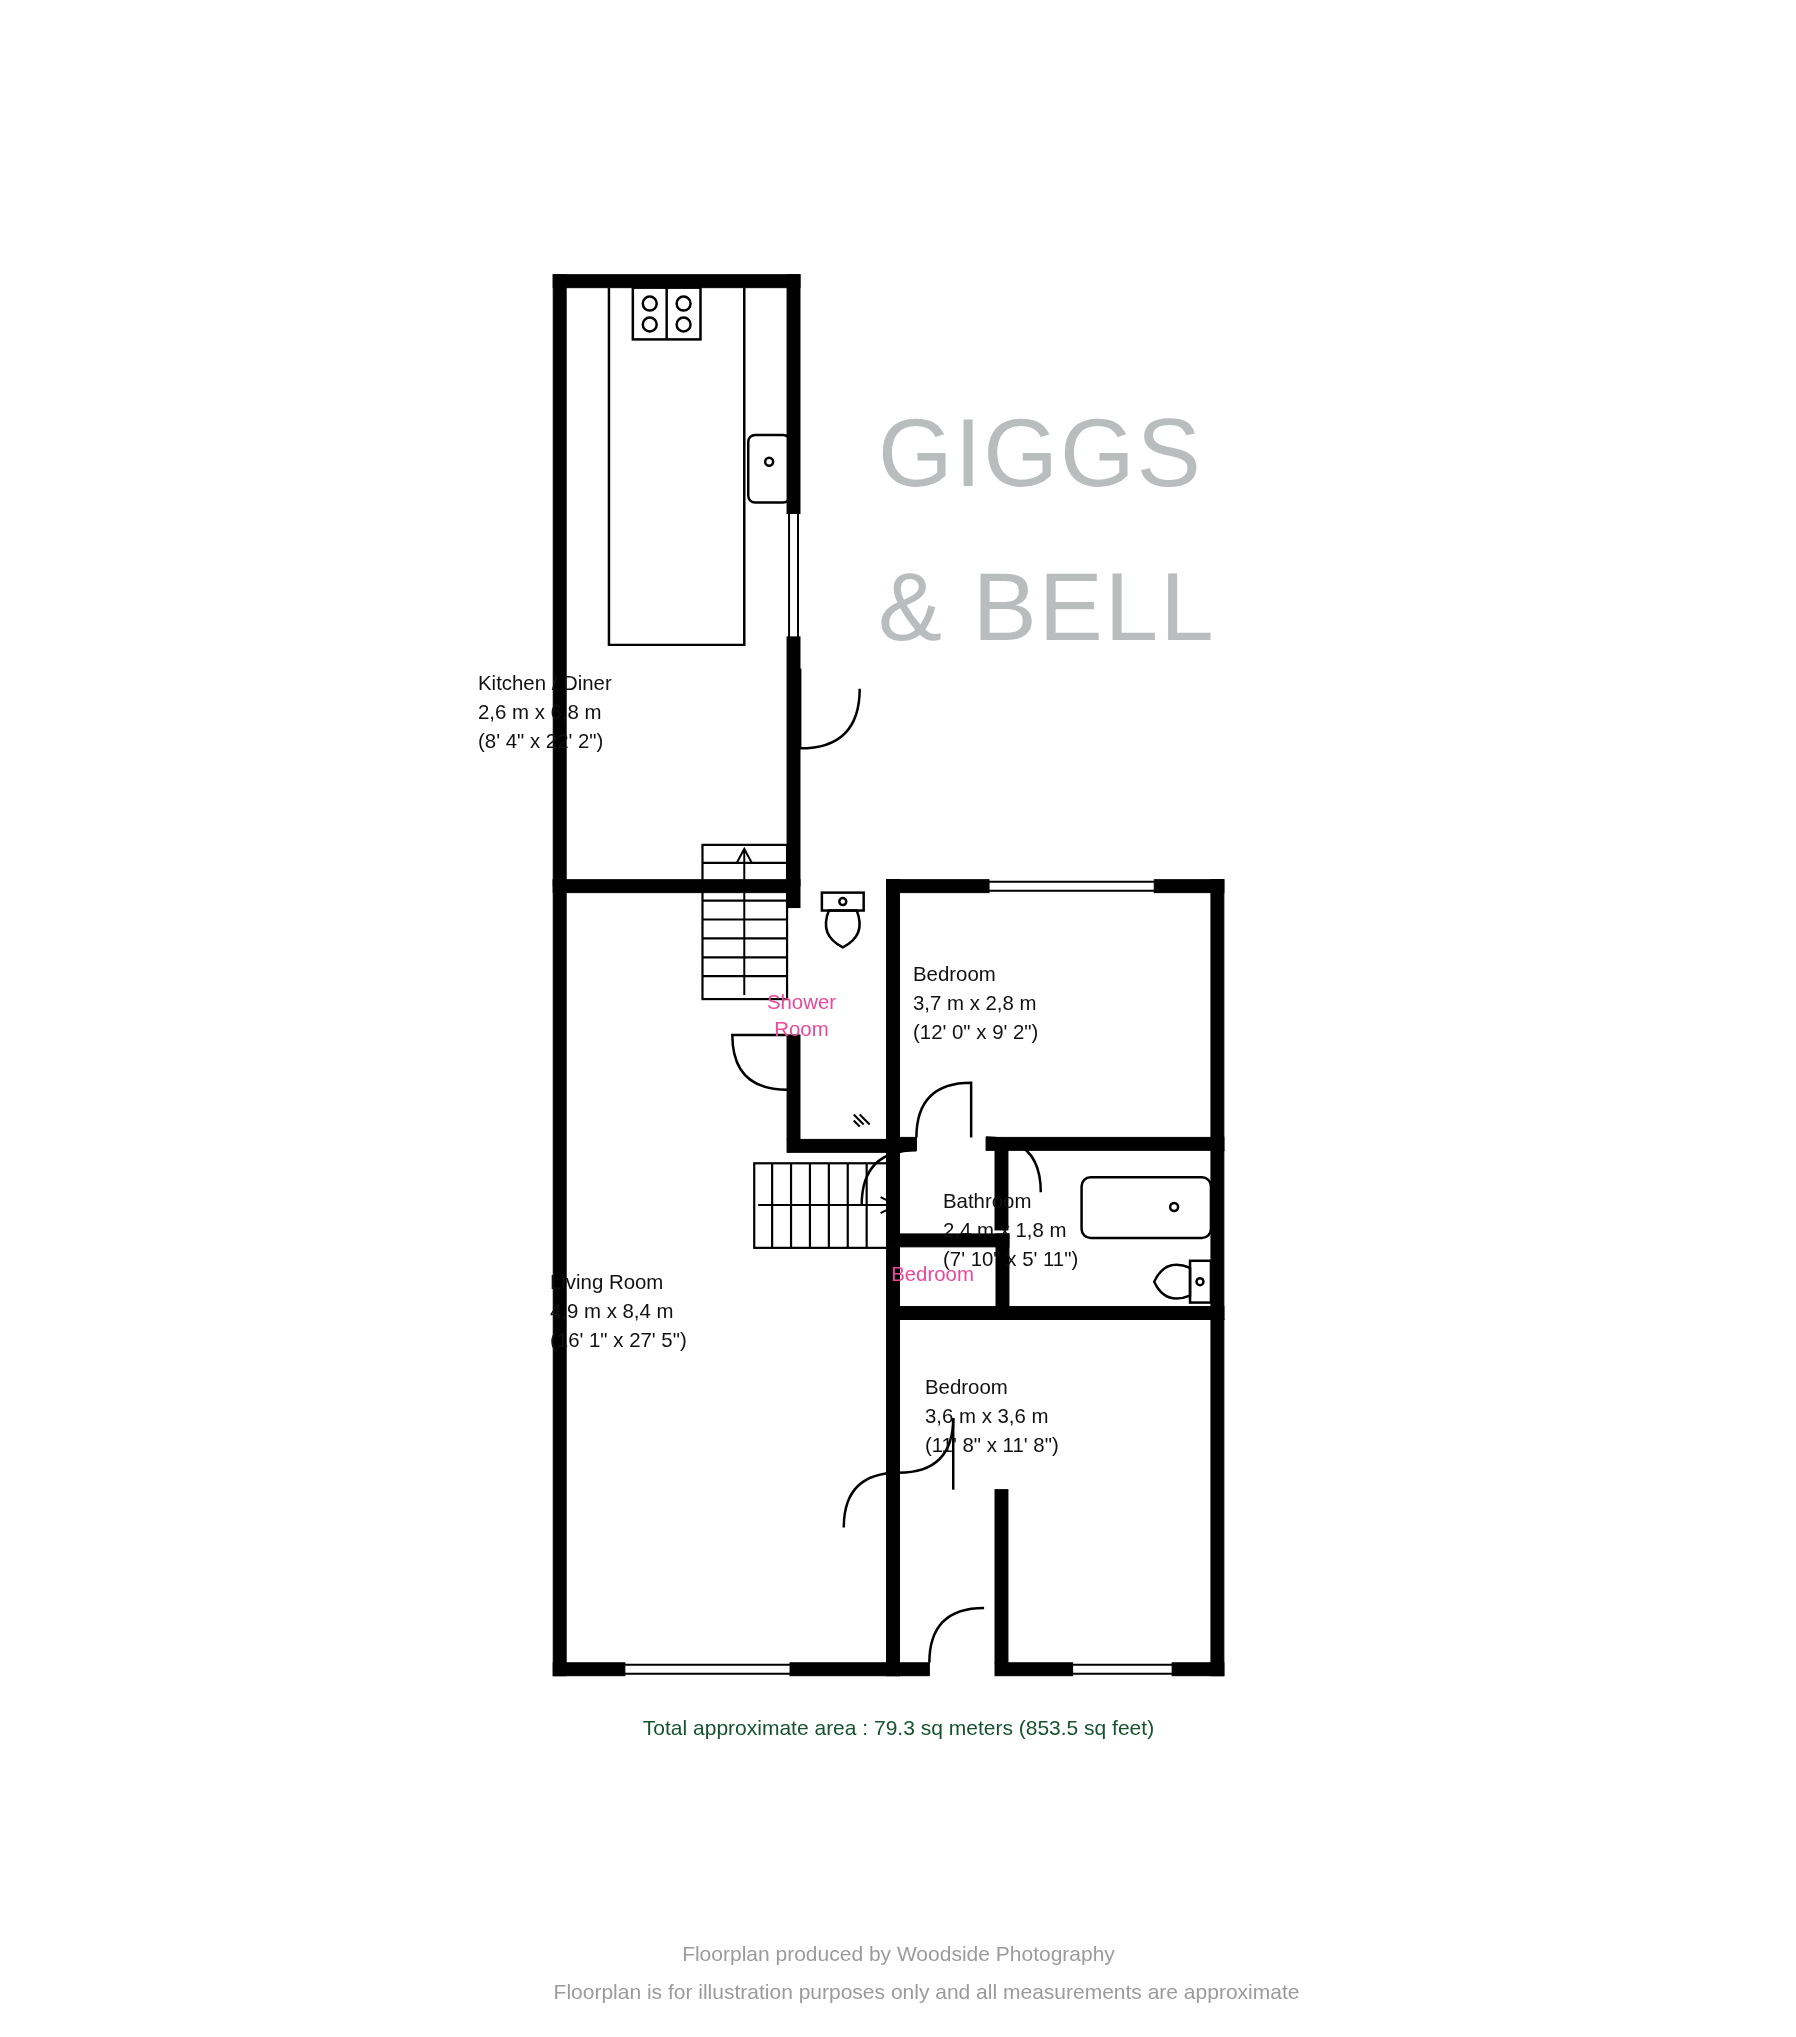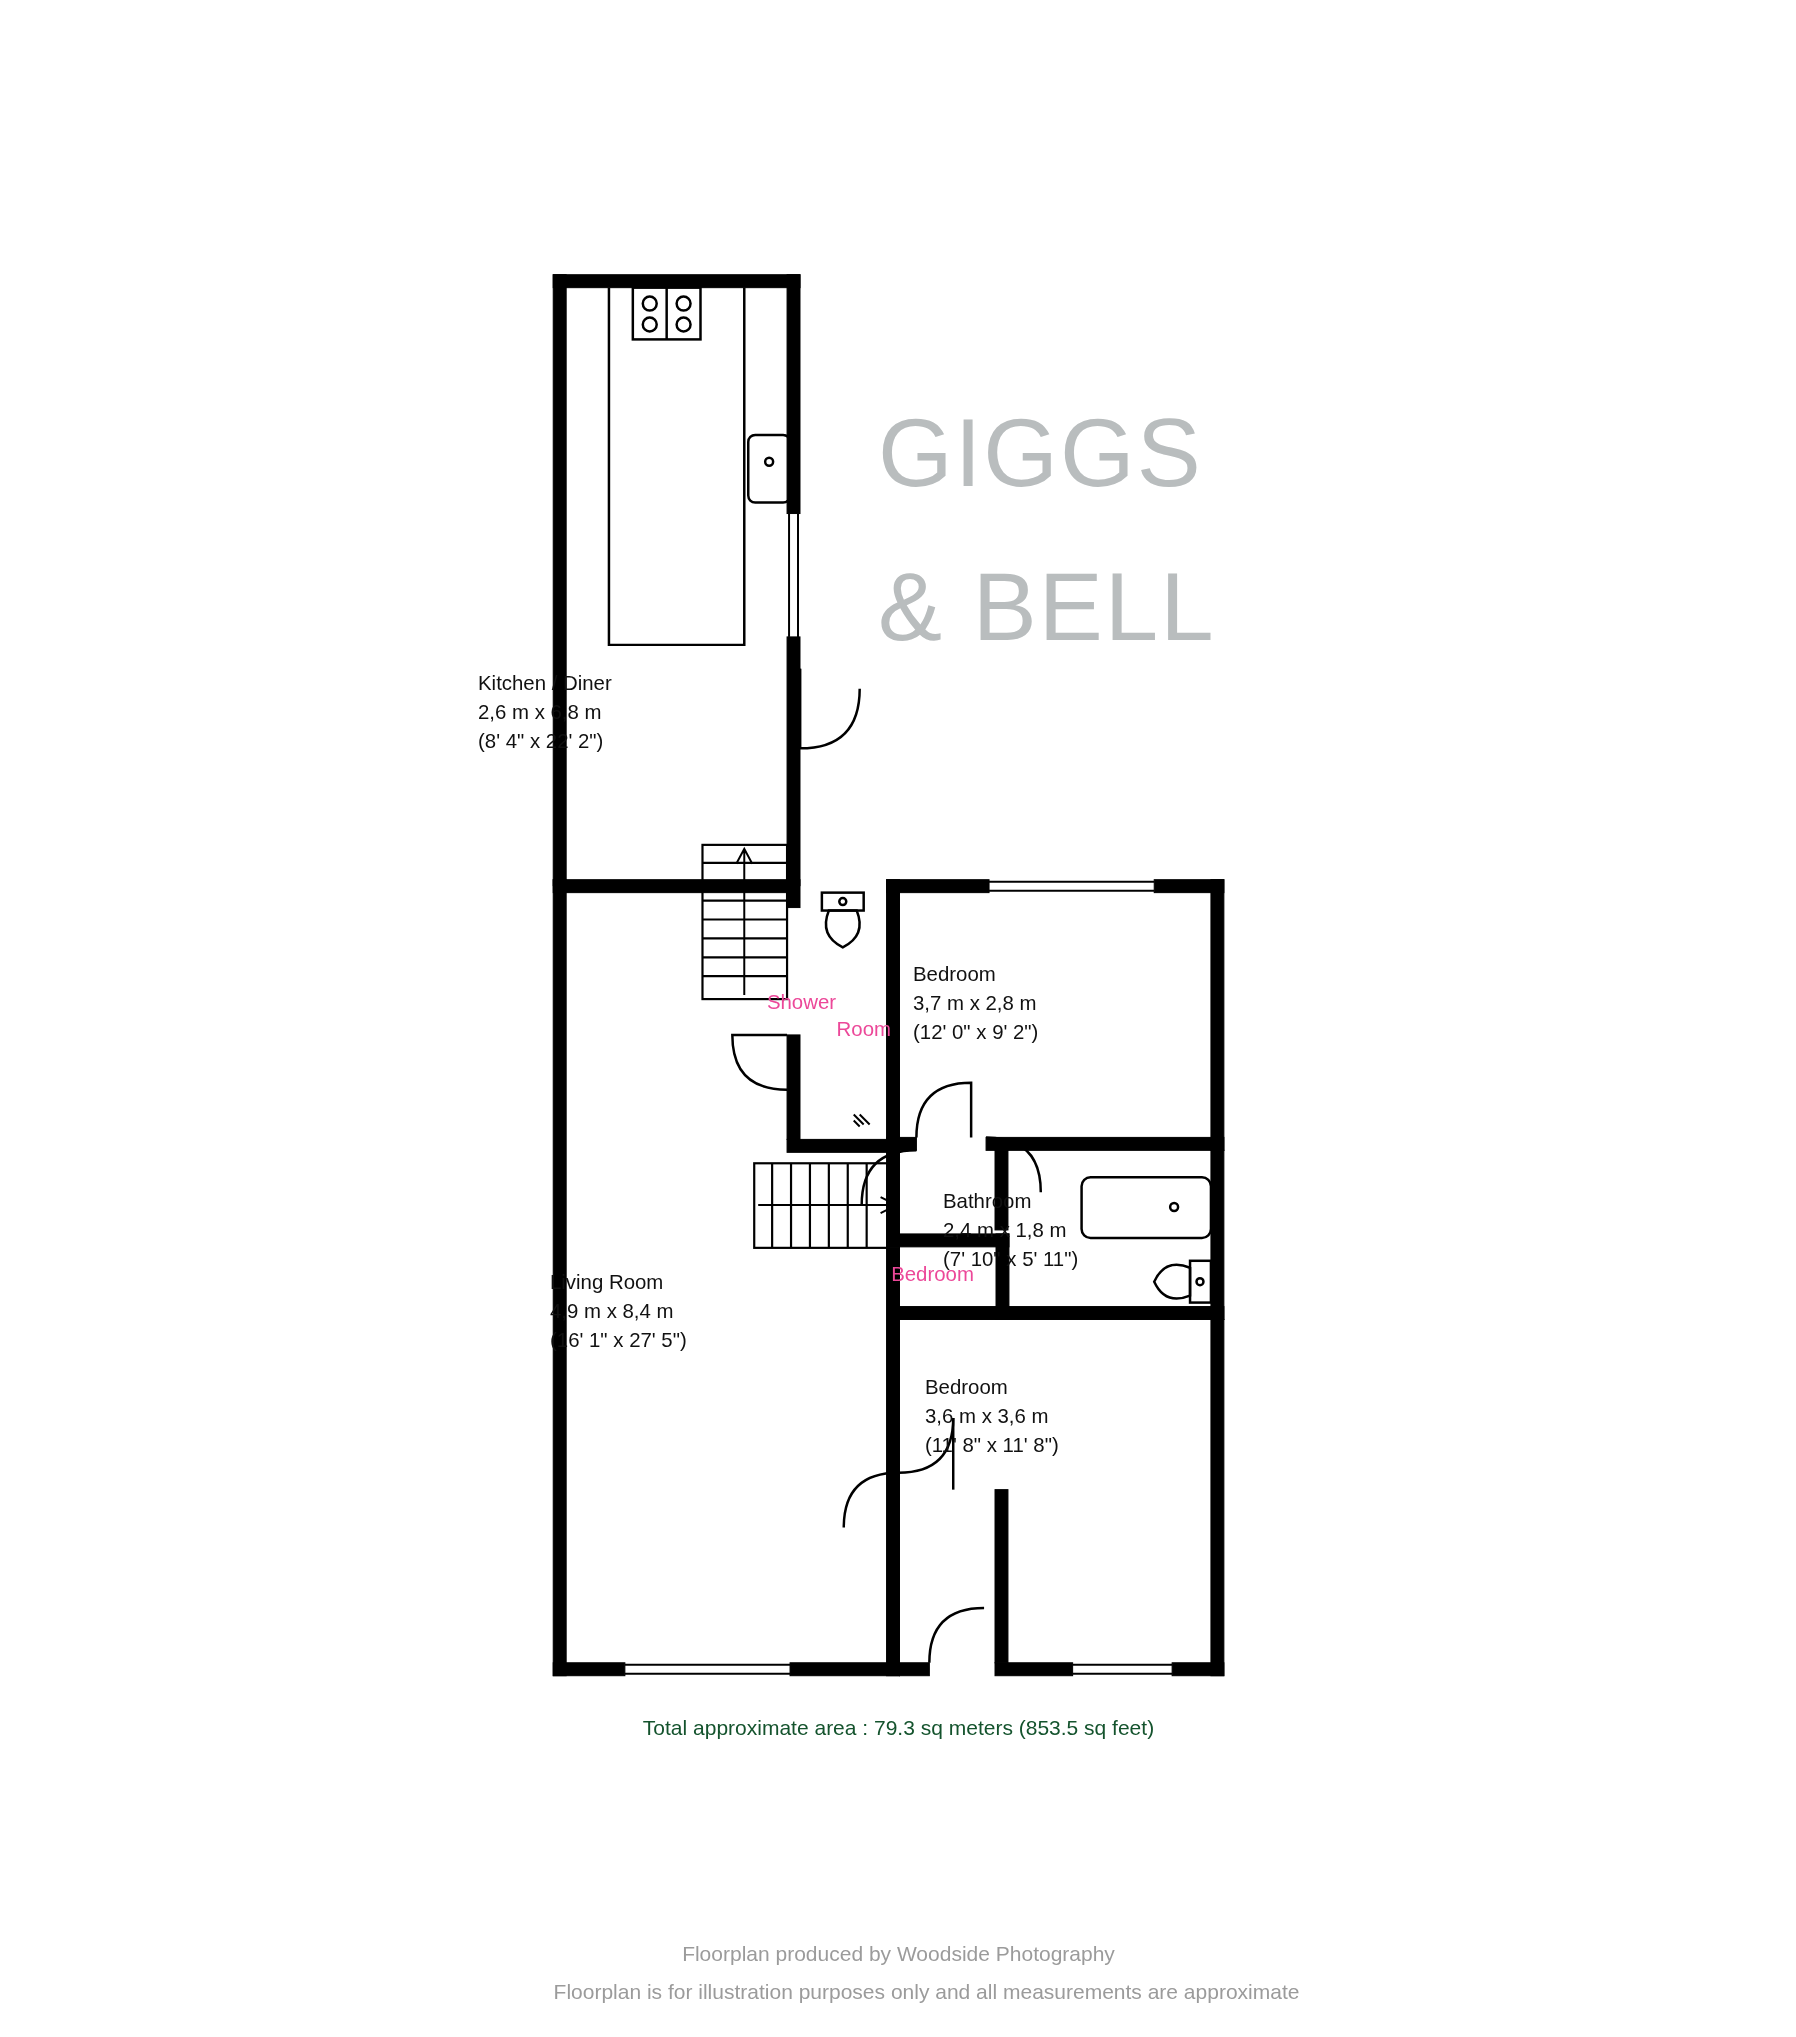--- a/index.html
+++ b/index.html
@@ -261,21 +261,21 @@
   </div>
 
   <div class="room-label" style="left:925px; top:1373px; width:318px;">
     <span class="rl-name">Bedroom</span>
     <span class="rl-dim-m">3,6 m x 3,6 m</span>
     <span class="rl-dim-ft">(11' 8" x 11' 8")</span>
   </div>
 
   <div class="small-label" style="left:712px; top:989px; width:179px;">
     <span style="display:block;">Shower</span>
-    <span style="display:block;text-align:right;">Room</span>
+    <span style="display:block;">Room</span>
   </div>
 
   <div class="small-label" style="left:858px; top:1261px; width:149px;">Bedroom</div>
 
   <div id="total-area">Total approximate area : 79.3 sq meters (853.5 sq feet)</div>
 
   <div class="footer-line" id="footer-line-1">Floorplan produced by Woodside Photography</div>
   <div class="footer-line" id="footer-line-2">Floorplan is for illustration purposes only and all measurements are approximate</div>
 
 </div>

